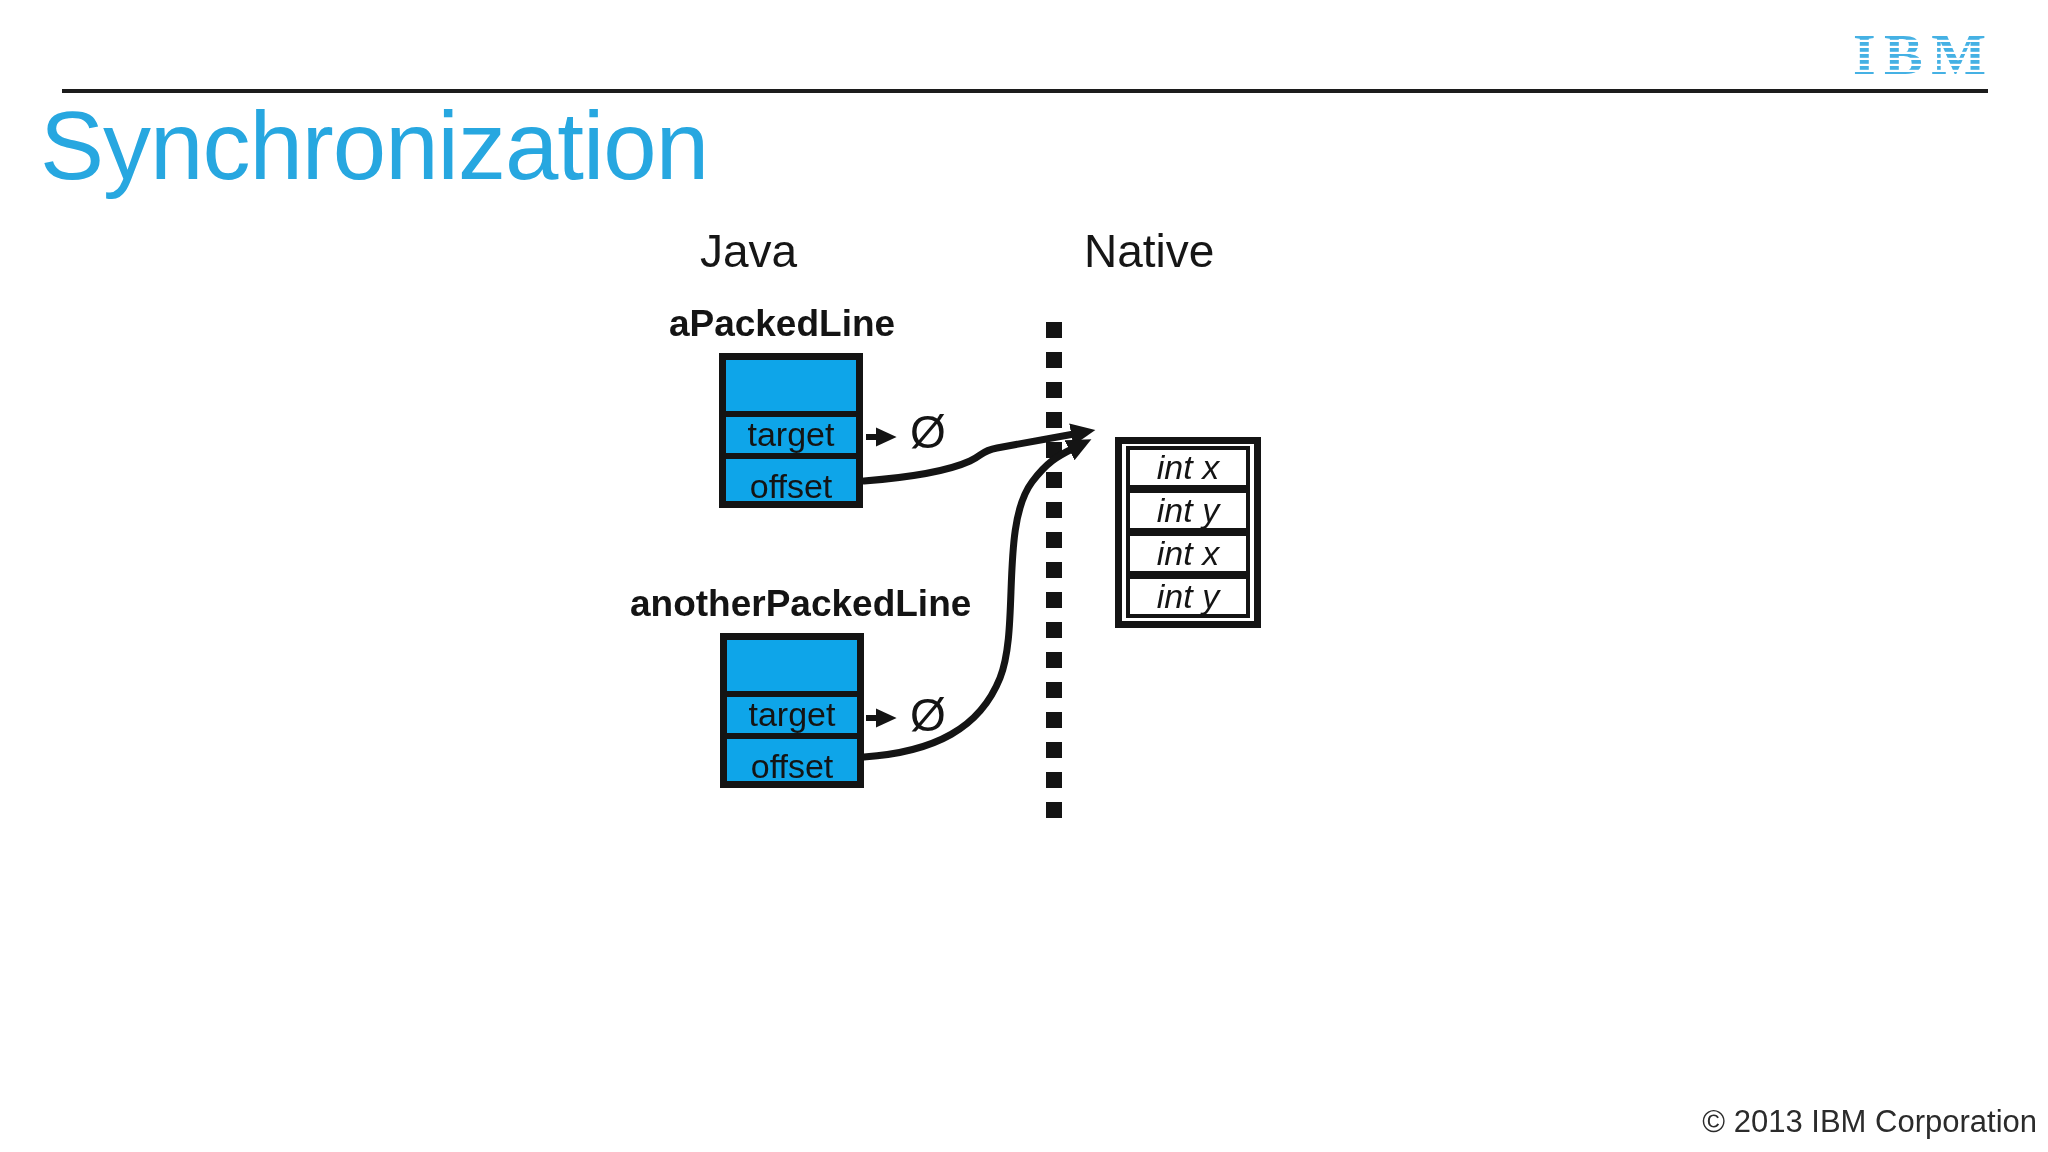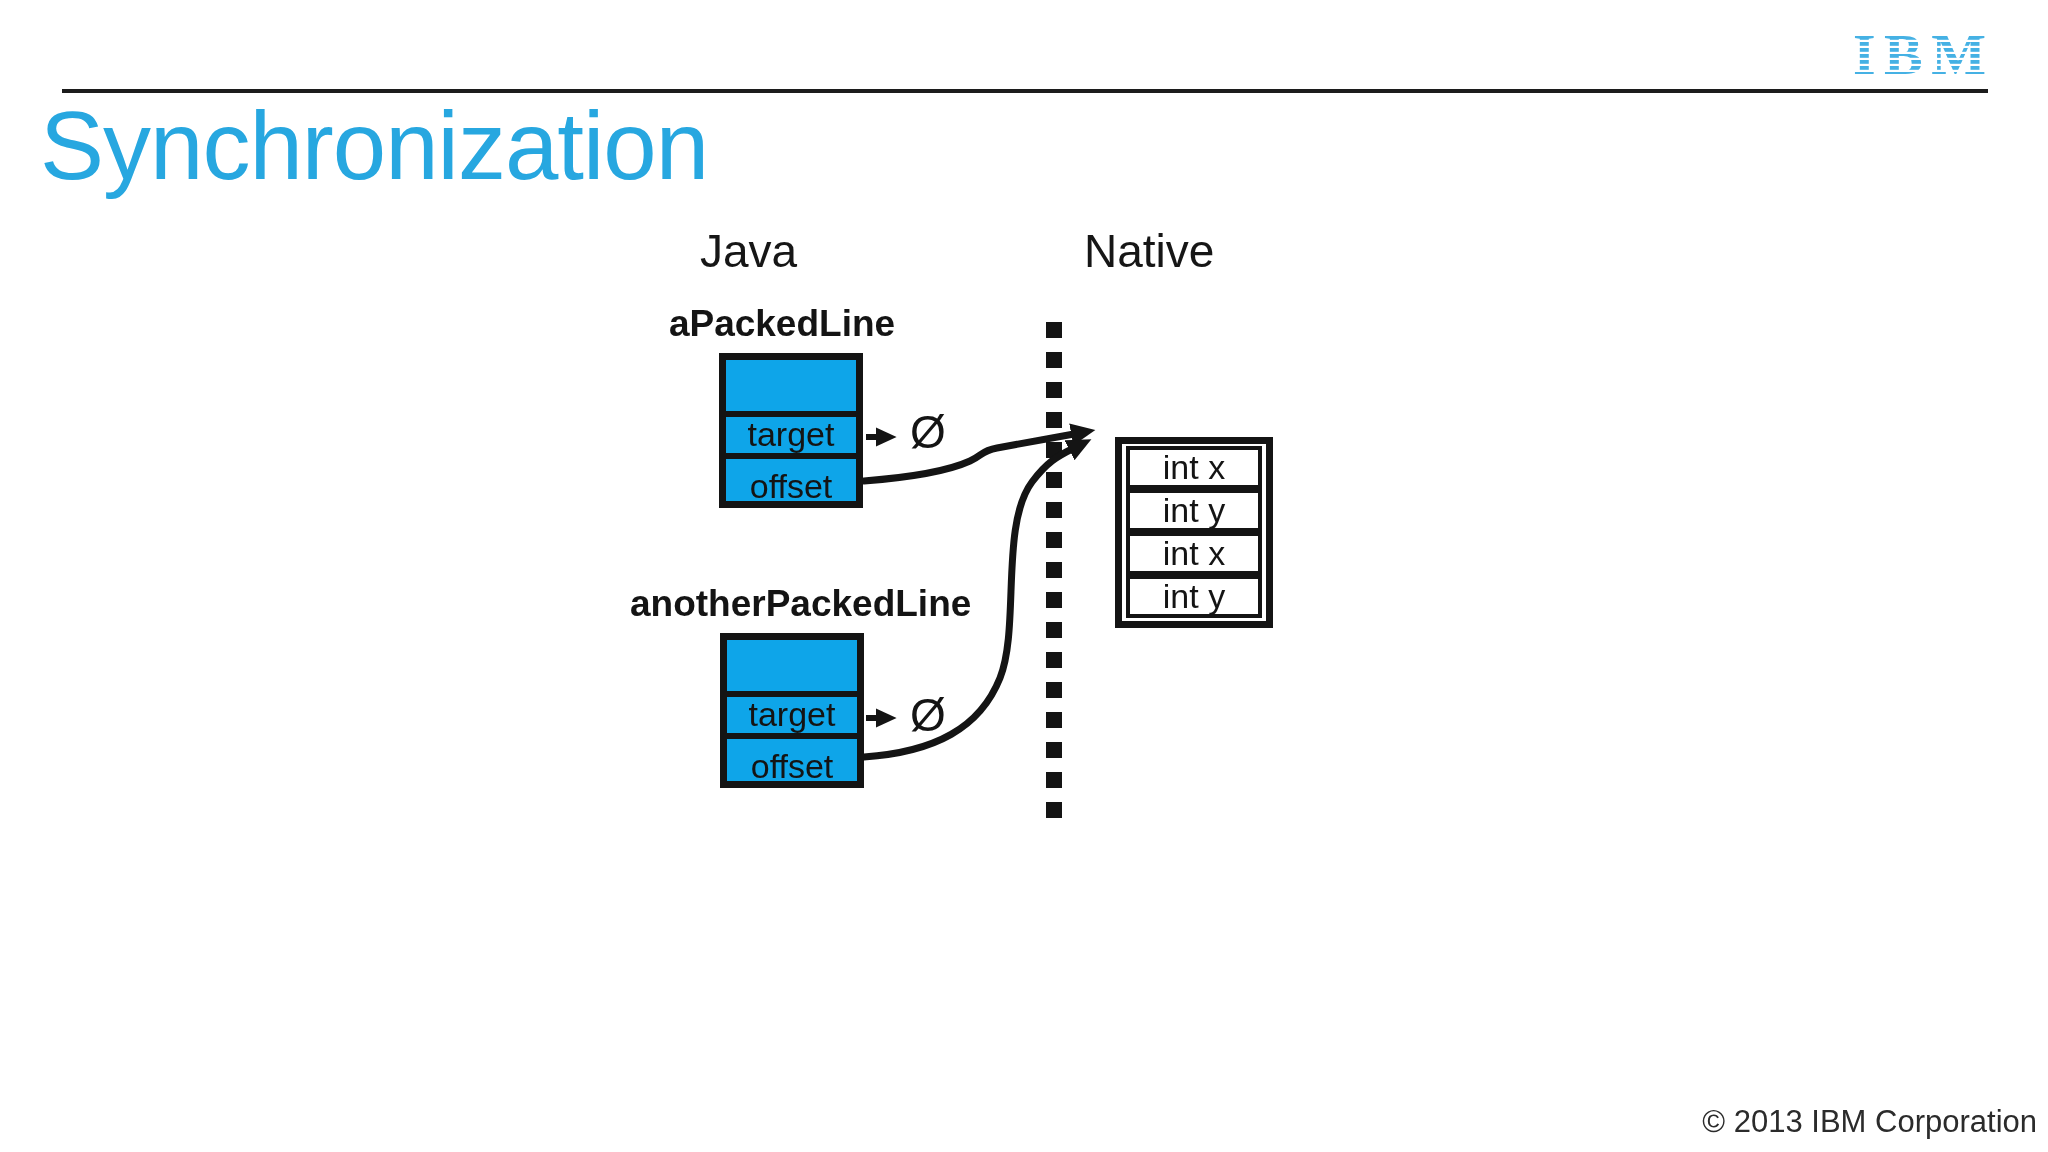--- a/index.html
+++ b/index.html
@@ -39,22 +39,22 @@
   .pb-target{height:42px;border-bottom:6px solid #141414;line-height:35px;}
   .pb-offset{height:26px;line-height:39px;margin-top:8px;}
 
   
   .null-sym{font-size:46px;width:60px;text-align:center;color:#141414;}
   .null-a{left:898px;top:405px;}
   .null-b{left:898px;top:688px;}
 
   
   .native-struct{
-    left:1115px;top:437px;width:158px;height:191px;box-sizing:border-box;
-    border:7px solid #141414;background:#ffffff;padding:2px 4px 0 4px;
+    left:1115px;top:437px;width:146px;height:191px;box-sizing:border-box;
+    border:7px solid #141414;background:#ffffff;padding:2px 4px 0 4px;font-style:italic;
   }
   .ns-cell{
     box-sizing:border-box;border:4px solid #141414;height:43px;
     font-size:34px;line-height:34px;text-align:center;background:#ffffff;color:#141414;
   }
 
   .copyright{
     right:11px;top:1104px;font-size:31px;color:#2b2b2b;white-space:nowrap;
   }
 

